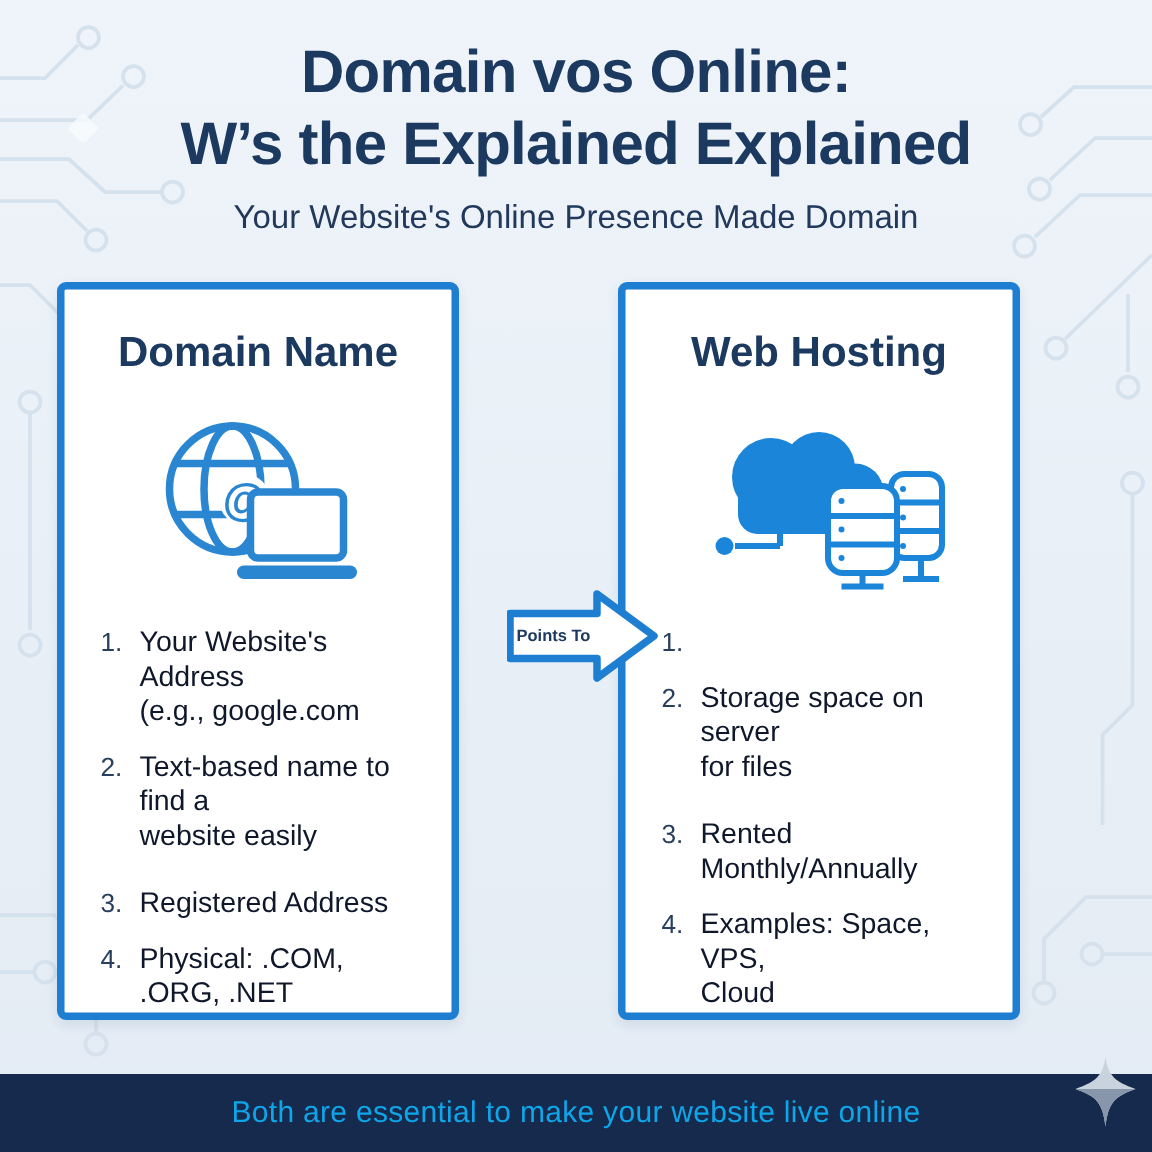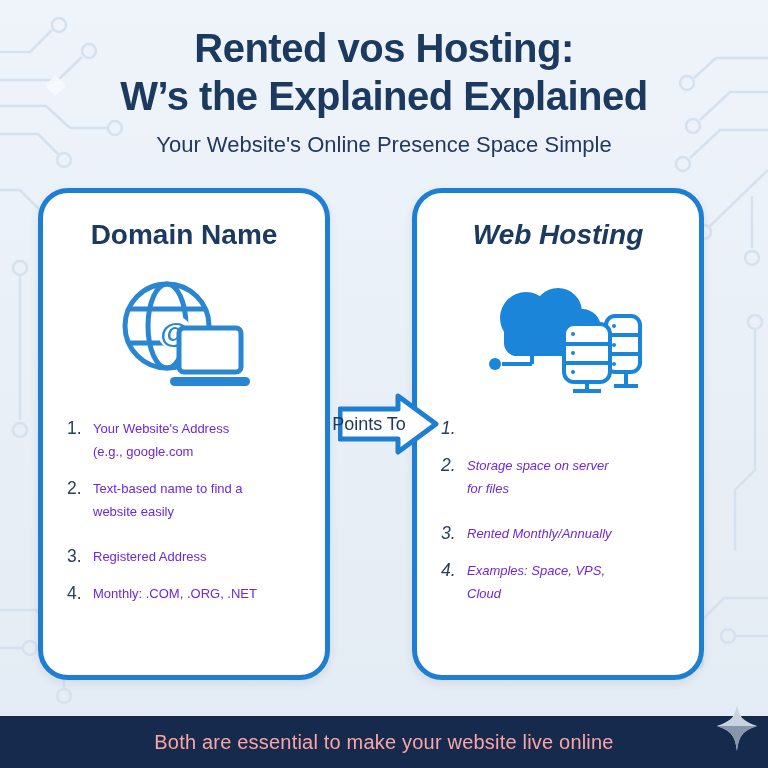--- a/index.html
+++ b/index.html
@@ -13,48 +13,48 @@
   .sparkle { position:absolute; width:15px; height:15px; background:#f8fbfe; opacity:.8;
              transform:rotate(45deg); border-radius:2px; }
   .sparkle.s1 { left:48px; top:78px; }
   .sparkle.s2 { left:44px; top:262px; }
 
   .header { position:absolute; top:24px; left:0; width:768px; text-align:center; }
   .title { font-size:40px; line-height:48px; font-weight:bold; color:#1c3a60; letter-spacing:-0.5px; }
   .subtitle { margin-top:12px; font-size:22px; color:#22395c; }
 
   .card {
-    position:absolute; top:188px; width:292px; height:492px;
-    background:#ffffff; border:5px solid #1e7fd2; border-radius:30px;
+    position:absolute; top:188px; width:268px; height:492px;
+    background:#ffffff; border:5px solid #1e7fd2; border-radius:6px;
     box-shadow:0 3px 8px rgba(30,70,120,0.10);
   }
   .card-left  { left:38px; }
-  .card-right { left:412px;font-style:italic; }
+  .card-right { left:412px; }
   .card-title { margin-top:26px; text-align:center; font-size:28px; font-weight:bold; color:#1c3a60; }
   .icon-wrap  { height:152px; margin-top:8px; display:flex; align-items:center; justify-content:center; }
 
   .items { list-style:none; padding:6px 14px 0 24px; }
   .items li { display:flex; margin-bottom:14px; }
   .items li.gap { margin-top:22px; }
   .num { width:26px; flex:0 0 26px; font-size:17.5px; line-height:23px; color:#28405f; }
-  .txt { font-size:13px; line-height:23px; color:#6d28d9; white-space:pre-line; }
+  .txt { font-size:19px; line-height:23px; color:#0f172a; white-space:pre-line; }
 
   .connector { position:absolute; left:338px; top:392px; width:102px; height:64px; }
   .connector svg { position:absolute; inset:0; }
   .connector-label {
     position:absolute; left:0; top:0; width:62px; height:64px;
     display:flex; align-items:center; justify-content:center;
-    font-size:18px; font-weight:normal; color:#1c3a60; white-space:nowrap;
+    font-size:11px; font-weight:bold; color:#1c3a60; white-space:nowrap;
   }
 
   .footer {
     position:absolute; left:0; bottom:0; width:768px; height:52px;
     background:#152a4c; display:flex; align-items:center; justify-content:center;
   }
-  .footer-text { font-size:20px; color:#fca5a5; letter-spacing:0.2px; }
+  .footer-text { font-size:20px; color:#0ea5e9; letter-spacing:0.2px; }
   .star { position:absolute; right:8px; top:702px; z-index:5; }
 </style>
 </head>
 <body>
 
 <div class="canvas">
 
   <svg class="bg-circuit" viewBox="0 0 768 768" fill="none" stroke="#d5e1ed" stroke-width="2.5">
     <path d="M0,52 H30 L52,30"></path>
       <circle cx="59" cy="25" r="7"></circle>
@@ -87,24 +87,24 @@
     <path d="M768,598 H724 L696,626 V654"></path>
       <circle cx="696" cy="662" r="7"></circle>
     <path d="M768,636 H736"></path>
       <circle cx="728" cy="636" r="7"></circle>
   </svg>
   <div class="sparkle s1"></div>
   <div class="sparkle s2"></div>
 
   <div class="header">
     <div class="title">
-      <span>Rented vos Hosting:</span><br>
+      <span>Domain vos Online:</span><br>
       <span>W’s the Explained Explained</span>
     </div>
-    <div class="subtitle">Your Website's Online Presence Space Simple</div>
+    <div class="subtitle">Your Website's Online Presence Made Domain</div>
   </div>
 
   <section class="card card-left">
     <h2 class="card-title">Domain Name</h2>
     <div class="icon-wrap">
       <svg width="138" height="118" viewBox="0 0 138 118">
         <g fill="none" stroke="#2a86d0" stroke-width="5">
           <circle cx="52" cy="50" r="42"></circle>
           <ellipse cx="52" cy="50" rx="19" ry="42"></ellipse>
           <line x1="14" y1="33" x2="90" y2="33"></line>
@@ -126,21 +126,21 @@
         <span class="num">2.</span>
         <span class="txt">Text-based name to find a
 website easily</span>
       </li>
       <li class="gap">
         <span class="num">3.</span>
         <span class="txt">Registered Address</span>
       </li>
       <li>
         <span class="num">4.</span>
-        <span class="txt">Monthly: .COM, .ORG, .NET</span>
+        <span class="txt">Physical: .COM, .ORG, .NET</span>
       </li>
     </ol>
   </section>
 
   <section class="card card-right">
     <h2 class="card-title">Web Hosting</h2>
     <div class="icon-wrap">
       <svg width="180" height="126" viewBox="0 0 180 126">
         <g fill="#1b85da">
           <circle cx="58" cy="46" r="26"></circle>

